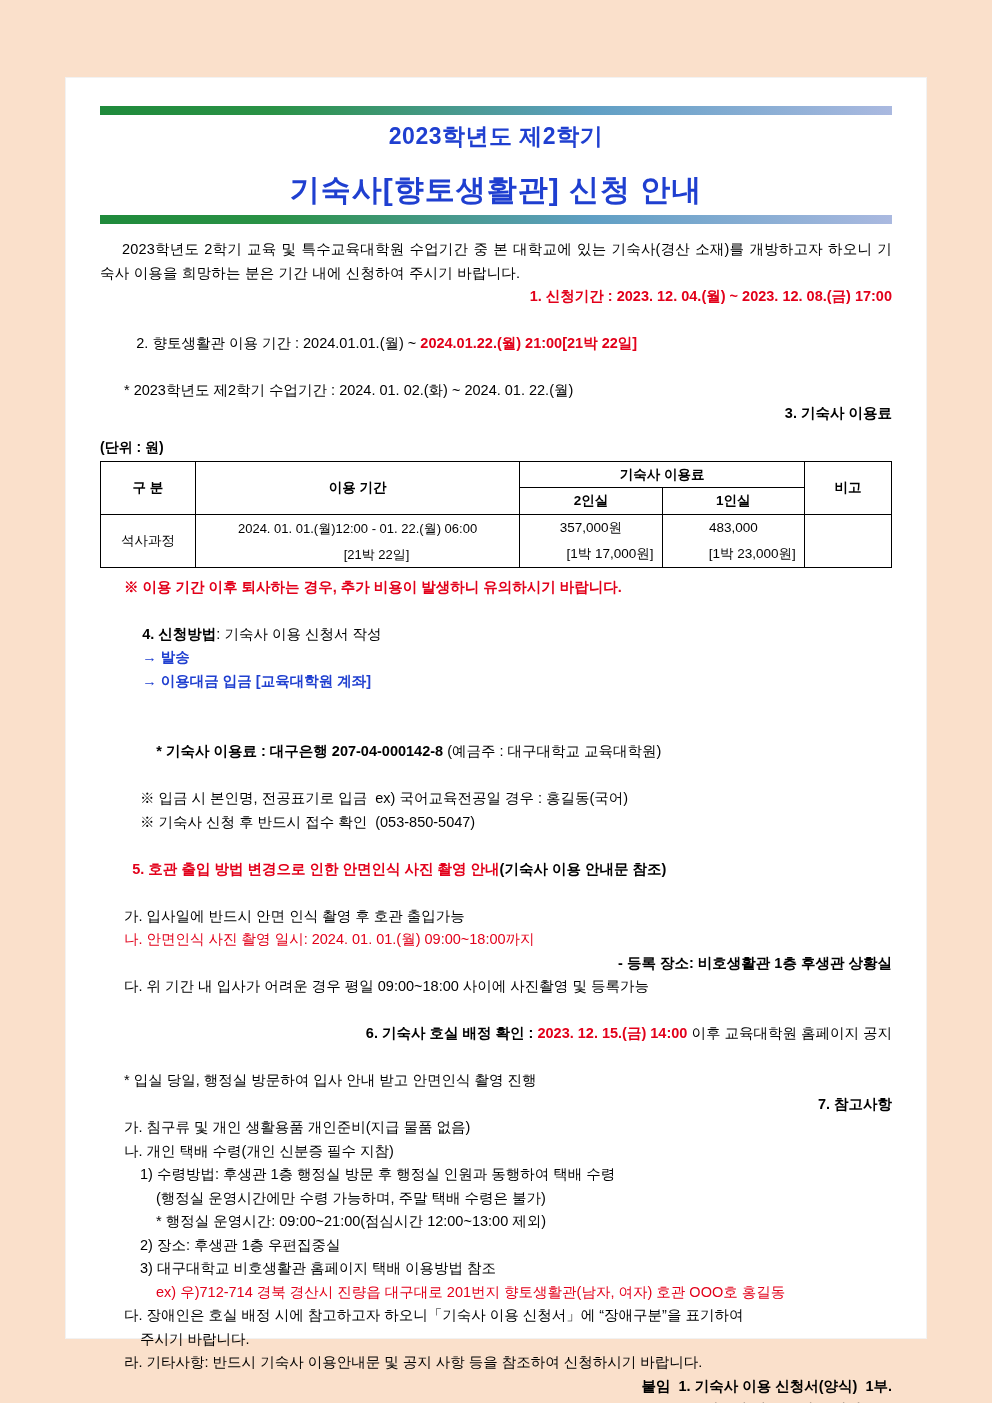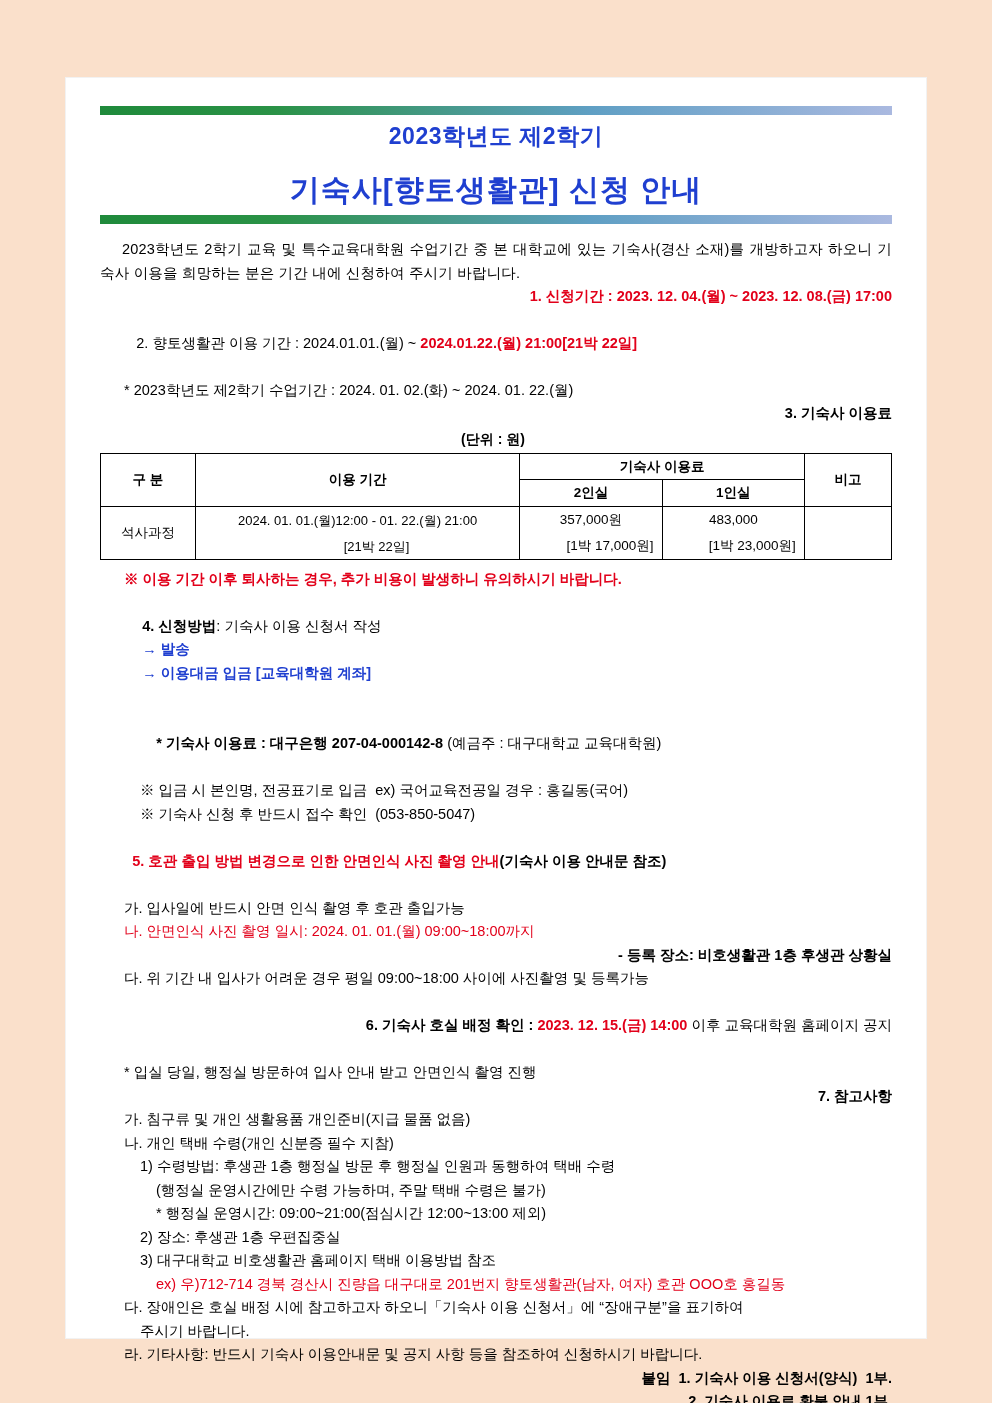--- a/index.html
+++ b/index.html
@@ -67,24 +67,24 @@
     letter-spacing: 0.2px;
   }
   .line { white-space: pre-wrap; }
   .red { color: #e2001a; }
   .bold { font-weight: bold; text-align: right; }
   .i1 { padding-left: 10px; }
   .i2 { padding-left: 24px; }
   .i3 { padding-left: 40px; }
   .i4 { padding-left: 56px; }
   .unit {
-    text-align: center;
+    text-align: left;
     font-weight: bold;
     font-size: 14px;
-    margin-top: 2px;
+    margin-top: 10px;
     padding-right: 6px;
   }
   
   table.fee {
     width: 100%;
     border-collapse: collapse;
     margin-top: 2px;
     font-size: 13.5px;
   }
   table.fee th, table.fee td {
@@ -147,21 +147,21 @@
             <th rowspan="2" style="width:11%">비고</th>
           </tr>
           <tr>
             <th>2인실</th>
             <th>1인실</th>
           </tr>
         </thead>
         <tbody>
           <tr>
             <td rowspan="2">석사과정</td>
-            <td class="cell-period no-bottom">2024. 01.  01.(월)12:00 - 01. 22.(월) 21:00</td>
+            <td class="cell-period no-bottom">2024. 01.  01.(월)12:00 - 01. 22.(월) 06:00</td>
             <td class="no-bottom">357,000원</td>
             <td class="no-bottom">483,000</td>
             <td rowspan="2"></td>
           </tr>
           <tr>
             <td class="cell-period no-top">[21박 22일]</td>
             <td class="no-top">[1박 17,000원]</td>
             <td class="no-top">[1박 23,000원]</td>
           </tr>
         </tbody>

